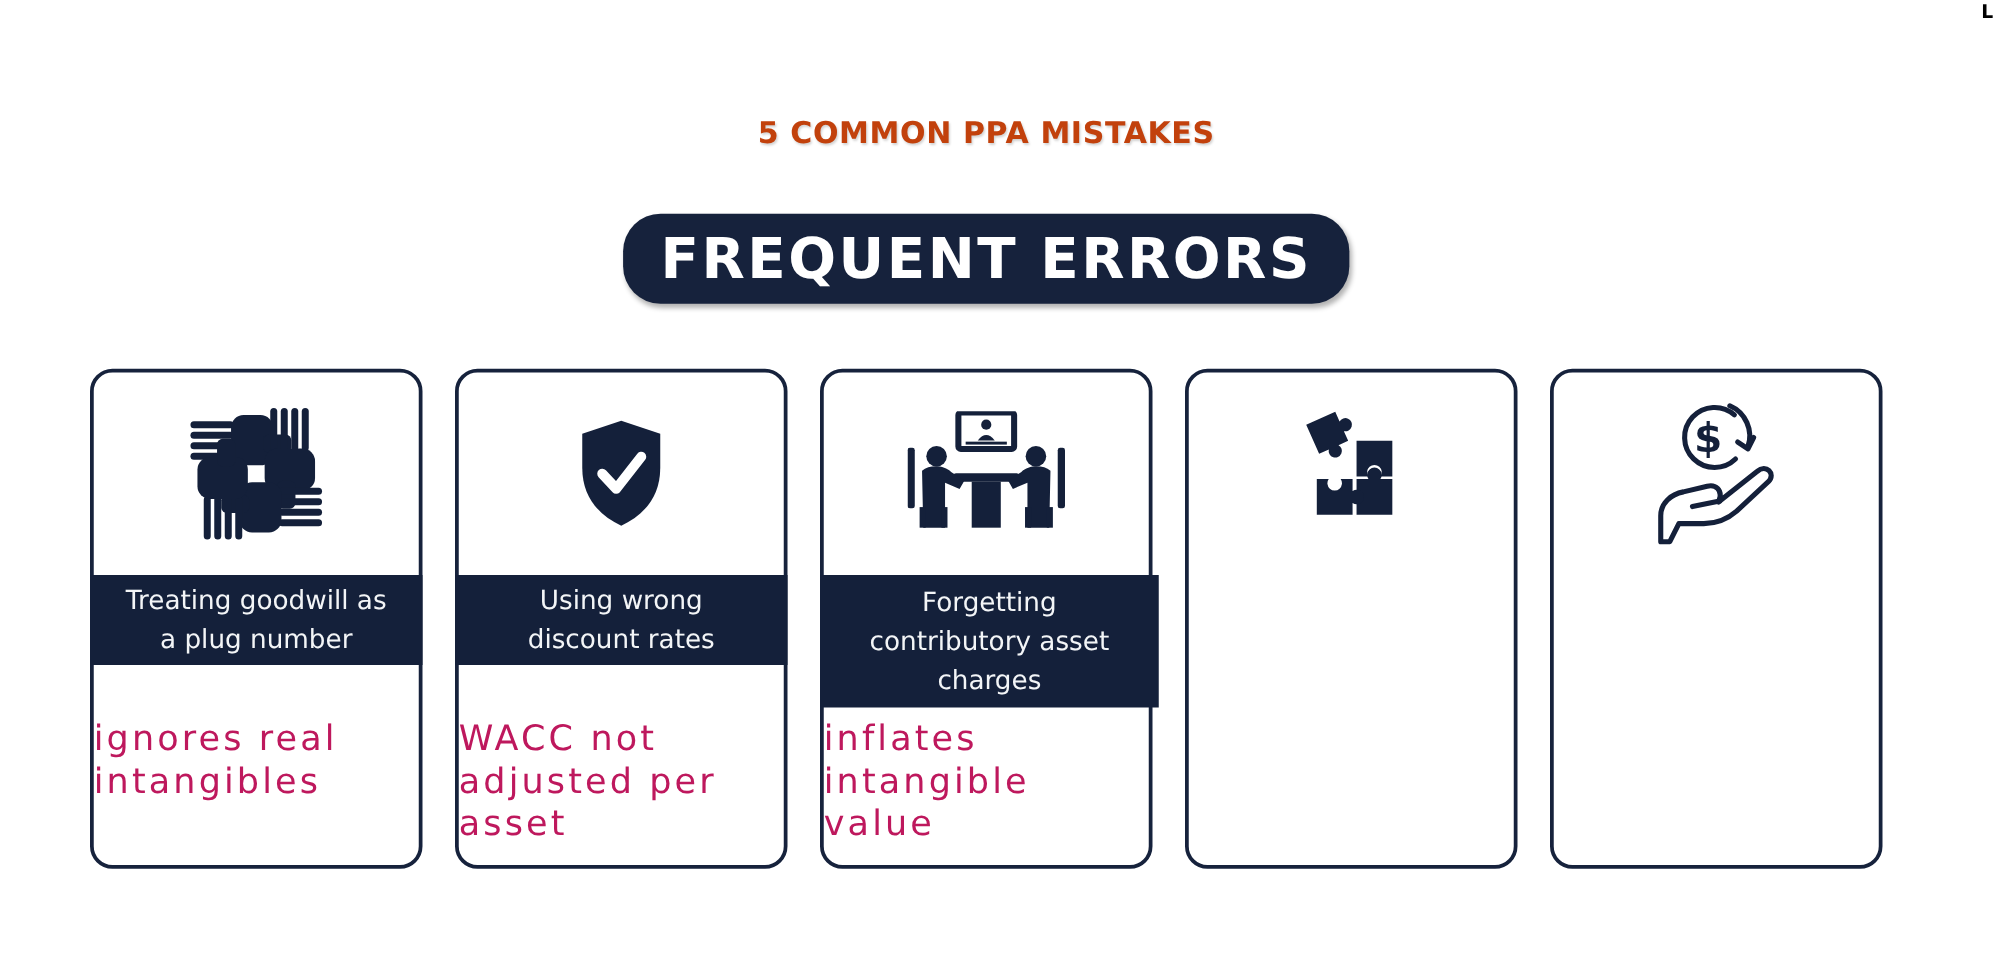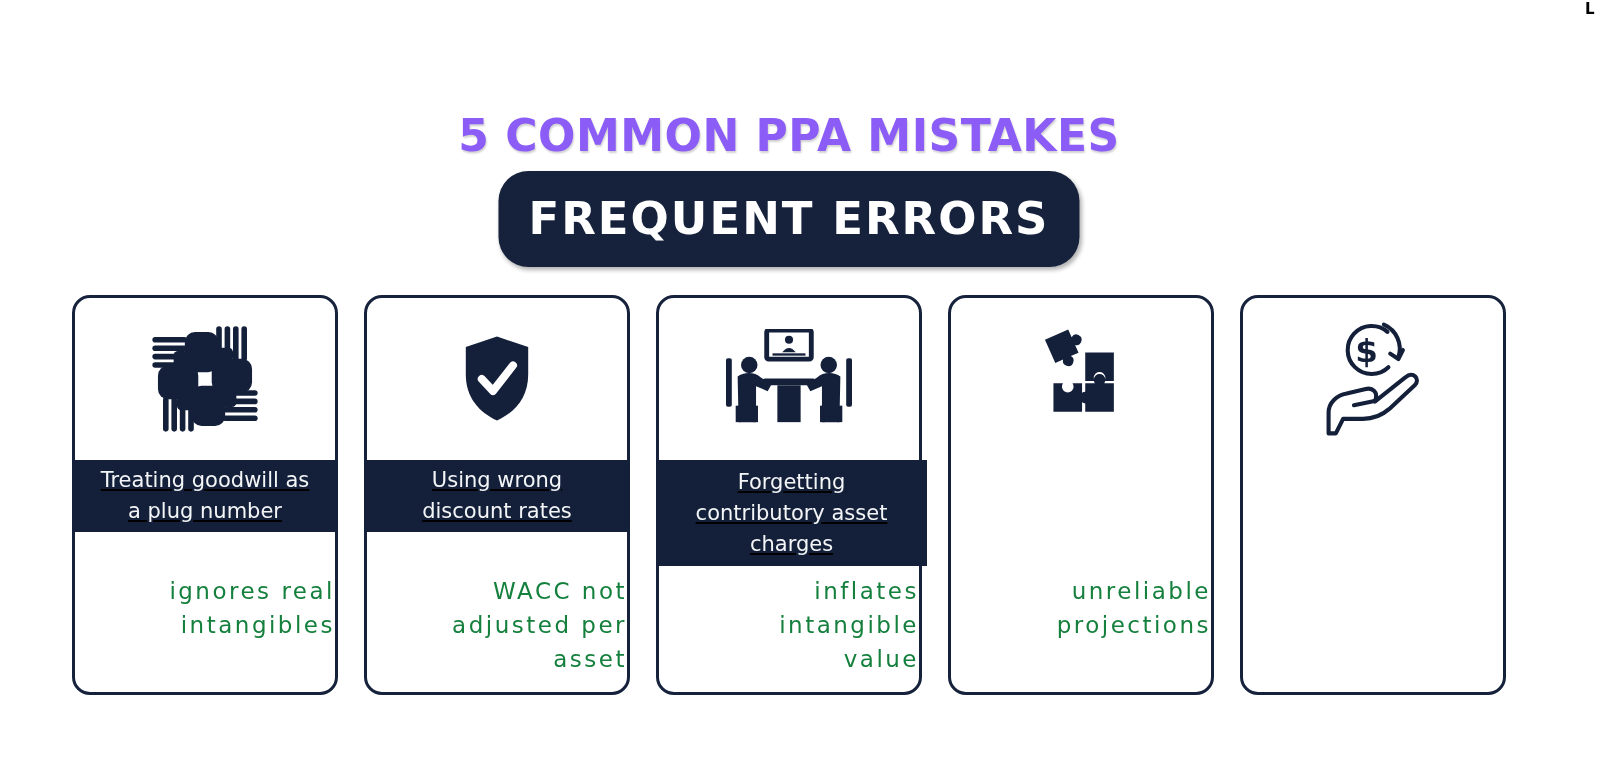--- a/index.html
+++ b/index.html
@@ -1,36 +1,36 @@
 <!DOCTYPE html>
 <html><head>
 <meta charset="utf-8">
 <style>
   html,body{margin:0;padding:0;background:#fff;}
   .stage{position:relative;width:1600px;height:773px;background:#ffffff;overflow:hidden;
          font-family:"DejaVu Sans","Liberation Sans",sans-serif;}
   .center-wrap{position:absolute;left:72px;top:0;width:1434px;text-align:center;}
-  .main-title{position:absolute;left:0;top:110px;width:100%;font-size:44px;font-weight:800;
-              color:#8b5cf6;letter-spacing:0.5px;text-shadow:1px 2px 2px rgba(0,0,0,0.18);}
+  .main-title{position:absolute;left:0;top:92px;width:100%;font-size:24px;font-weight:800;
+              color:#c2410c;letter-spacing:0.5px;text-shadow:1px 2px 2px rgba(0,0,0,0.18);}
   .badge{position:absolute;left:50%;top:171px;transform:translateX(-50%);
          background:#16223C;color:#ffffff;font-size:45px;font-weight:800;letter-spacing:2px;
-         line-height:64px;height:64px;padding:16px 30px;border-radius:30px;white-space:nowrap;
+         line-height:64px;height:64px;padding:4px 30px;border-radius:30px;white-space:nowrap;
          box-shadow:2px 3px 4px rgba(0,0,0,0.30);}
   .corner-mark{position:absolute;left:1585px;top:0px;color:#000;font-size:15px;font-weight:bold;}
 
   .card{position:absolute;top:295px;width:266px;height:400px;background:#fff;
         border:3px solid #16223C;border-radius:18px;box-sizing:border-box;}
   .icon-area{position:absolute;top:0;left:0;right:0;height:162px;
              display:flex;align-items:center;justify-content:center;}
   .band{position:absolute;top:162px;left:-3px;right:-3px;height:72px;background:#14203A;
-        display:flex;align-items:center;justify-content:center;text-decoration:underline;}
+        display:flex;align-items:center;justify-content:center;}
   .band--tall{height:106px;right:-8px;left:-3px;}
   .band span{color:#F3F5F7;font-size:21px;line-height:31px;white-space:pre-line;text-align:center;}
-  .desc{position:absolute;top:276px;left:0;right:0;text-align:right;color:#15803d;
-        font-size:23px;line-height:34px;letter-spacing:2.5px;white-space:pre-line;}
+  .desc{position:absolute;top:276px;left:0;right:0;text-align:left;color:#be185d;
+        font-size:28px;line-height:34px;letter-spacing:2.5px;white-space:pre-line;}
   .navy{fill:#14203A;}
   svg{display:block;}
 </style>
 </head>
 <body>
 
 <div class="stage">
 
   <div class="corner-mark">L</div>
 
@@ -119,22 +119,20 @@
 
   <div class="card" style="left:948px">
     <div class="icon-area">
       <svg width="106" height="106" viewBox="0 0 100 100">
         <path class="navy" transform="translate(16,13) rotate(-24)" d="M0,0 h24 v8 a5,5 0 1 1 0,8 v8 h-8 a5,5 0 1 1 -8,0 h-8 Z"></path>
         <path class="navy" d="M54,25 h27 v27 h-9 a5.5,5.5 0 1 0 -9,0 h-9 Z"></path>
         <path class="navy" d="M54,54 h9 a5.5,5.5 0 1 1 9,0 h9 v27 h-27 Z"></path>
         <path class="navy" d="M24,54 h9 a5.5,5.5 0 1 0 9,0 h9 v9 a5.5,5.5 0 1 1 0,9 v9 h-27 Z"></path>
       </svg>
     </div>
-    <div class="desc">unreliable
-projections</div>
   </div>
 
   <div class="card" style="left:1240px">
     <div class="icon-area">
       <svg width="120" height="116" viewBox="0 0 132 128">
         <path d="M82,12 A26.5,26.5 0 1 0 83,51" fill="none" stroke="#14203A" stroke-width="4.5" stroke-linecap="round"></path>
         <text x="59" y="45" text-anchor="middle" font-size="36" font-weight="bold" fill="#14203A">$</text>
         <path d="M78,4 A29,29 0 0 1 94,40" fill="none" stroke="#14203A" stroke-width="4.5" stroke-linecap="round"></path>
         <path d="M85,36 L94,42 L99,32" fill="none" stroke="#14203A" stroke-width="4.5" stroke-linecap="round" stroke-linejoin="round"></path>
         <path d="M17,124 V101 C17,90 26,82 37,80 L58,75 C66,73 71,79 69,86 L68,89 L102,62 C110,55 119,64 112,71 L84,97 C76,104 66,108 55,108 H33 L25,124 Z" fill="#ffffff" stroke="#14203A" stroke-width="4.5" stroke-linejoin="round" stroke-linecap="round"></path>

